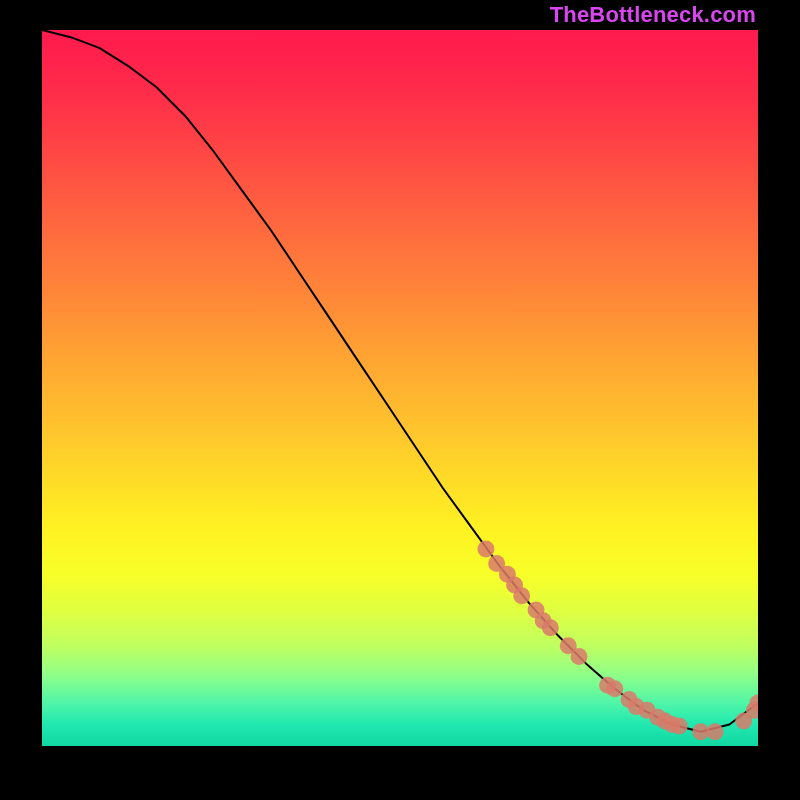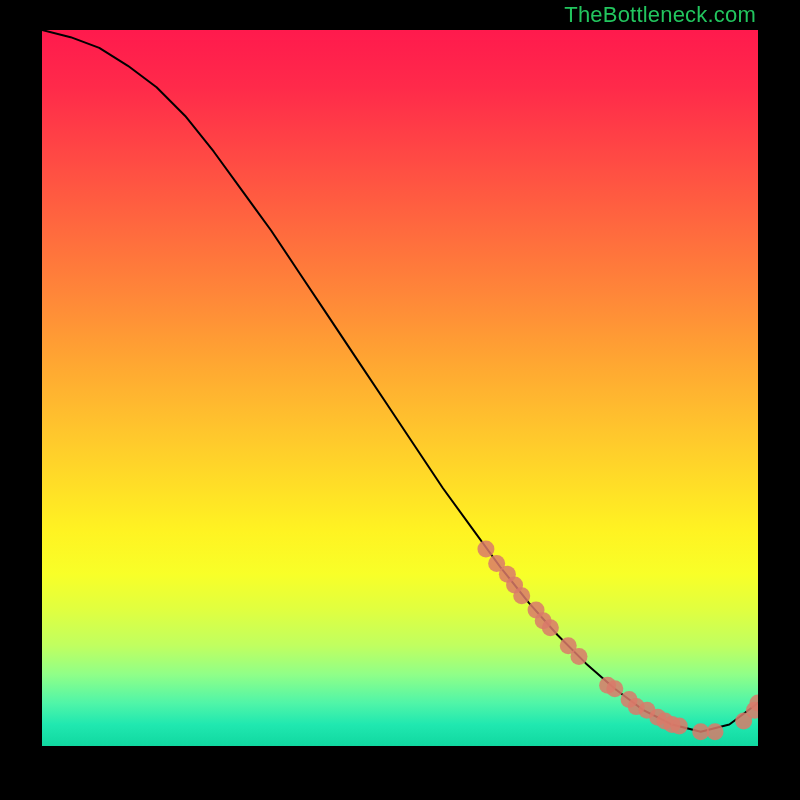--- a/index.html
+++ b/index.html
@@ -40,23 +40,23 @@
       #90ff88 90%,
       #50f5a8 94%,
       #20e8b0 97%,
       #10d8a0 100%
     );
   }
   .watermark {
     position: absolute;
     top: 2px;
     right: 44px;
-    color: #22c55e;
+    color: #d946ef;
     font-size: 22px;
-    font-weight: 400;
+    font-weight: 700;
     letter-spacing: 0.2px;
     user-select: none;
   }
   svg.curve {
     position: absolute;
     left: 0;
     top: 0;
     width: 716px;
     height: 716px;
     pointer-events: none;

